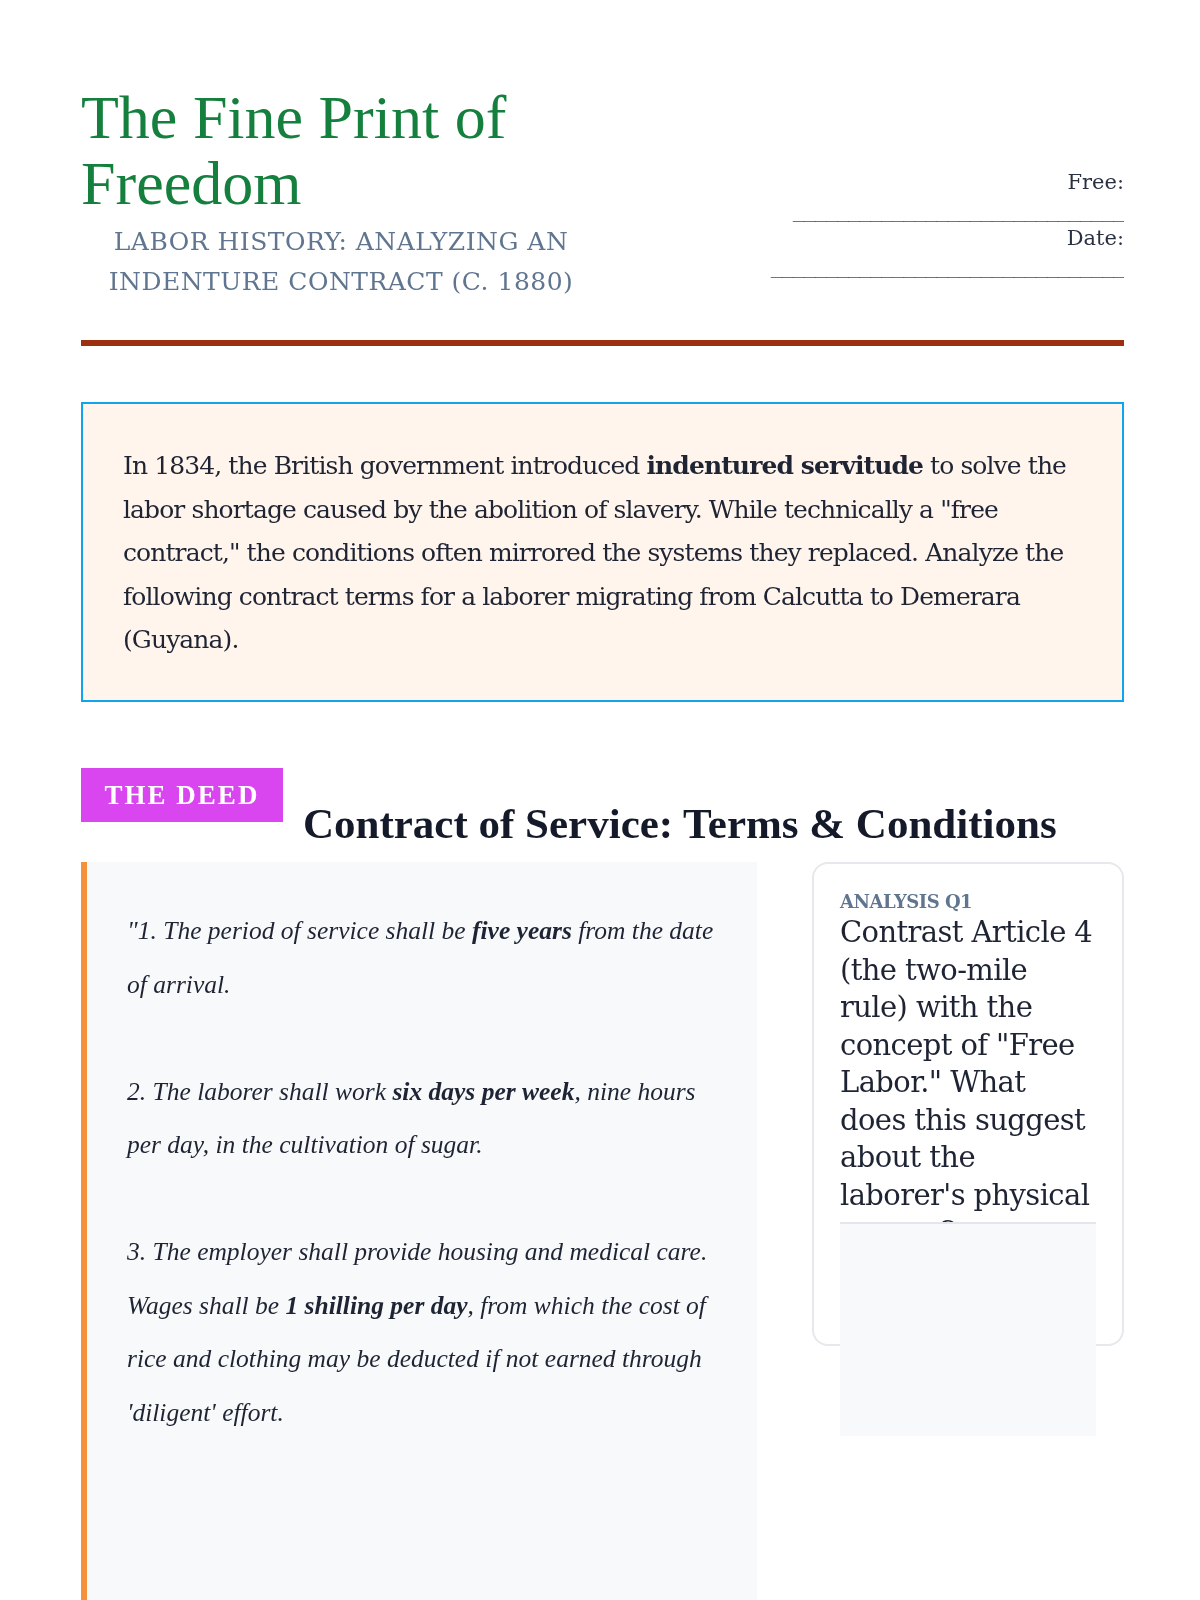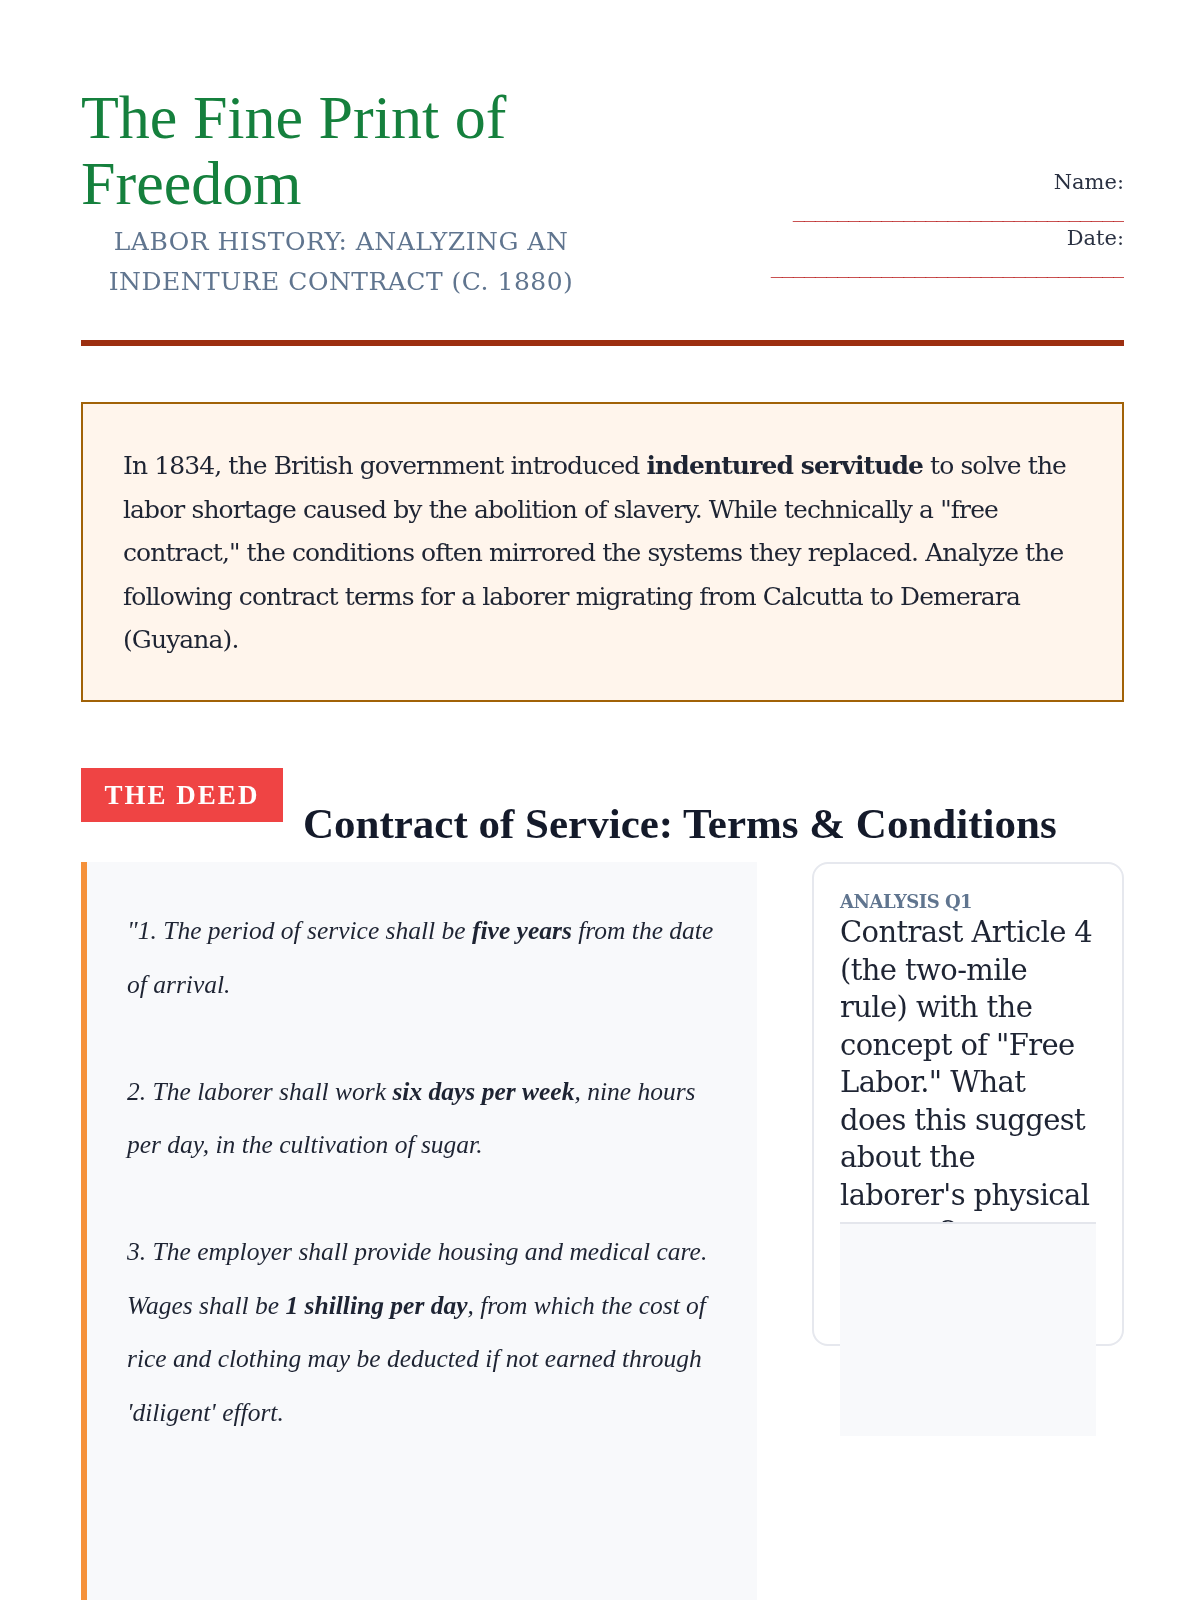--- a/index.html
+++ b/index.html
@@ -29,32 +29,32 @@
     font-family: "DejaVu Sans Mono", monospace; color: #b91c1c; font-size: 20px;
     line-height: 28px; letter-spacing: -1px; white-space: nowrap; overflow: hidden;
   }
   .rule {
     position: absolute; left: 0; top: 340px; width: 1043px; height: 6px; background: #9c2f10;
   }
 
   
   .intro {
     position: absolute; left: 0; top: 402px; width: 1043px; height: 300px;
-    background: #fff5ec; border: 2px solid #a16207;
+    background: #fff5ec; border: 2px solid #0ea5e9;
     padding: 40px 40px 0 40px;
     font-family: "DejaVu Serif", serif; font-size: 25px; line-height: 43.5px;
     color: #1e2433; letter-spacing: -0.9px;
   }
   .intro b { font-weight: bold; }
 
   
   .section { position: absolute; left: 0; top: 768px; width: 1043px; height: 54px; }
   .badge {
     position: absolute; left: 0; top: 0; width: 202px; height: 54px;
-    background: #ef4444; color: #ffffff;
+    background: #d946ef; color: #ffffff;
     font-family: "Liberation Serif", serif; font-weight: bold;
     font-size: 27px; letter-spacing: 2px; line-height: 54px; text-align: center;
   }
   .section-title {
     position: absolute; left: 222px; top: 0; line-height: 54px;
     font-family: "Liberation Serif", serif; font-size: 43px; color: #141a2a;
     white-space: nowrap;
     margin-top: 29px;
   }
 
@@ -90,21 +90,21 @@
 </style>
 </head>
 <body>
 
 <div class="page">
 
   <div class="header">
     <h1 class="title">The Fine Print of Freedom</h1>
     <div class="subtitle">LABOR HISTORY: ANALYZING AN INDENTURE CONTRACT (C. 1880)</div>
     <div class="meta">
-      <div class="meta-label">Name:</div>
+      <div class="meta-label">Free:</div>
       <div class="meta-line">______________________________</div>
       <div class="meta-label">Date:</div>
       <div class="meta-line">________________________________</div>
     </div>
   </div>
 
   <div class="rule"></div>
 
   <div class="intro">
     <span>In 1834, the British government introduced </span><b>indentured servitude</b><span> to solve the labor shortage caused by the abolition of slavery. While technically a "free contract," the conditions often mirrored the systems they replaced. Analyze the following contract terms for a laborer migrating from Calcutta to Demerara (Guyana).</span>

